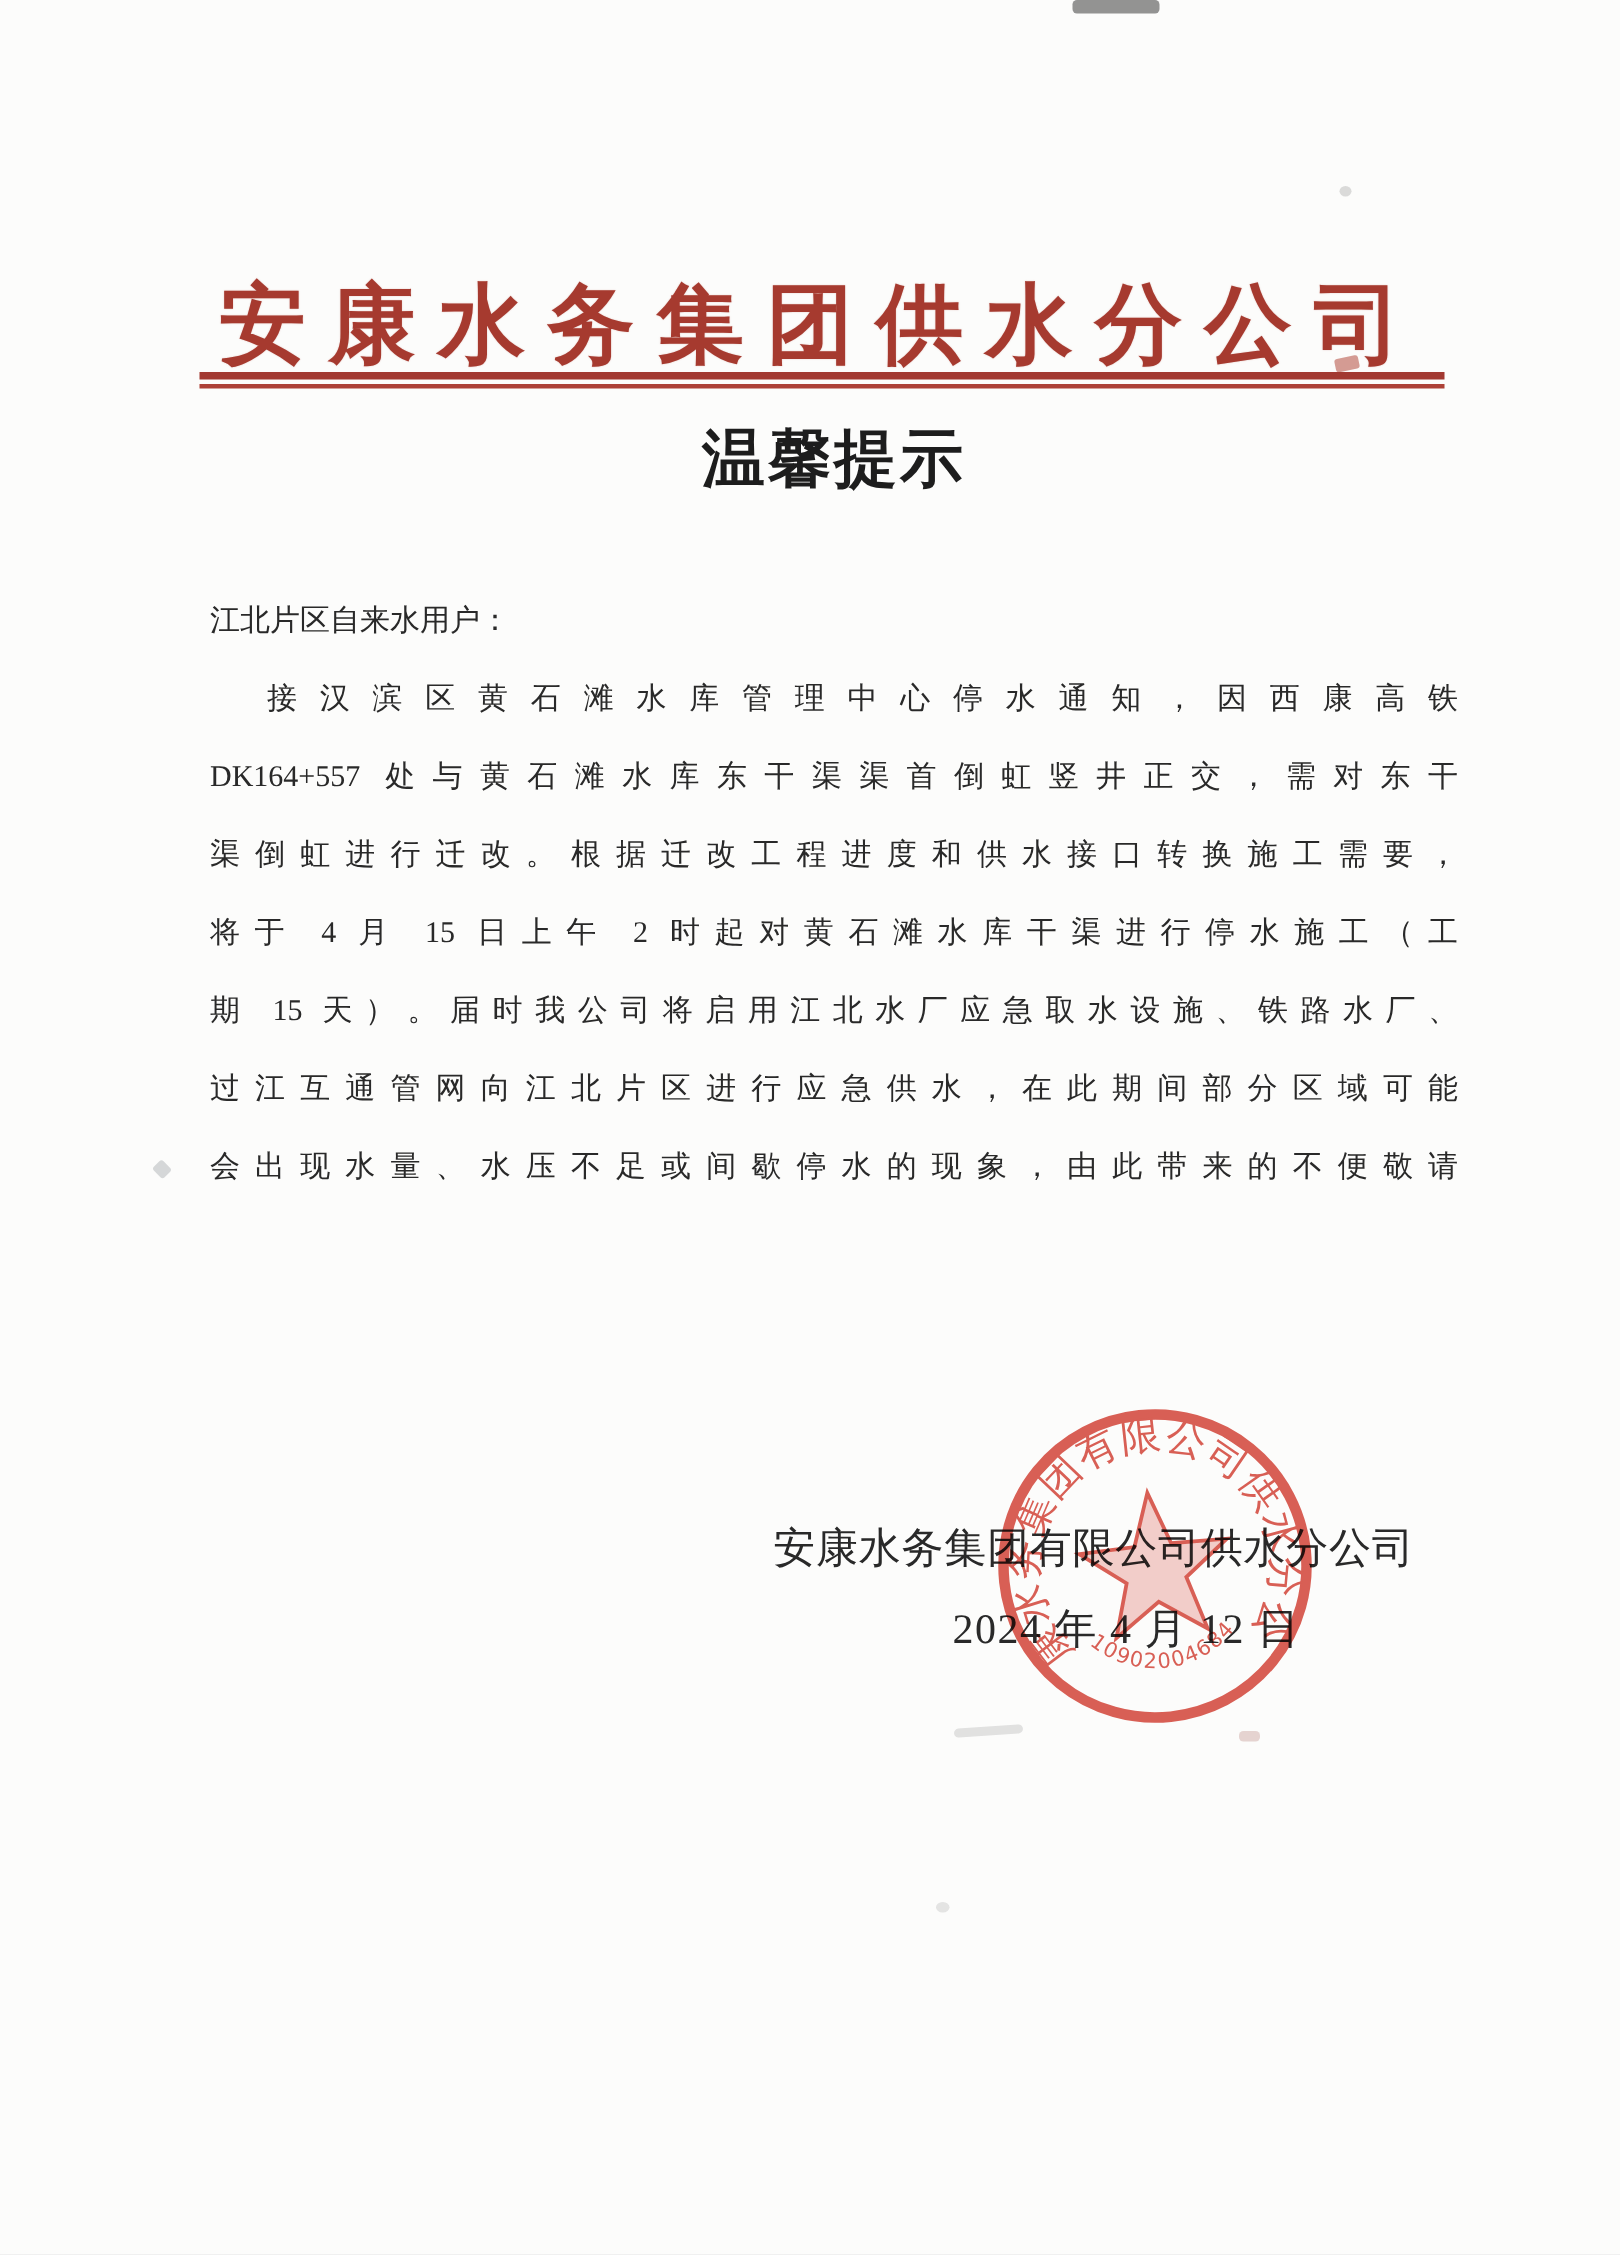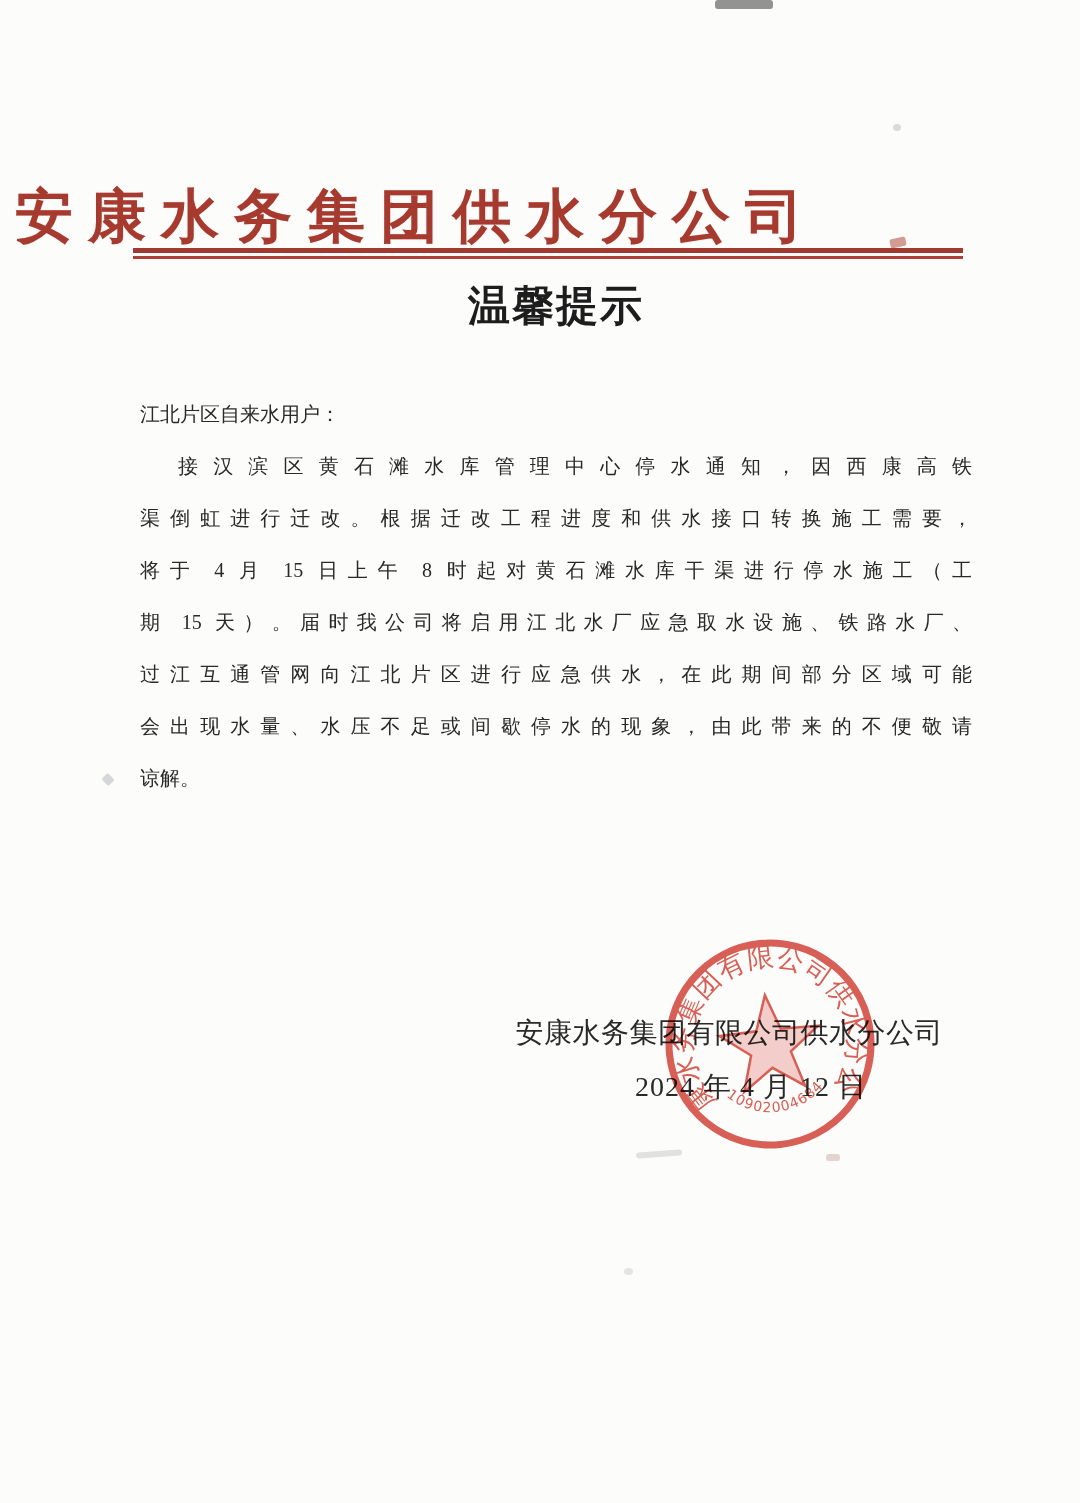--- a/index.html
+++ b/index.html
@@ -8,20 +8,21 @@
     width:1080px;height:1503px;
     margin:0 auto;
     background:#fcfcfb;
     overflow:hidden;
     font-family:"Liberation Serif","DejaVu Serif",serif;
     color:#262626;
   }
   
   .letterhead{
     position:absolute;top:178px;left:0;width:1080px;
+    text-align:center;
     font-size:58px;font-weight:bold;
     letter-spacing:15px;padding-left:15px;box-sizing:border-box;
     color:#a63a2f;
     text-shadow:0 0 1px rgba(166,58,47,.35);
     white-space:nowrap;
   }
   .head-rule{
     position:absolute;top:248px;left:133px;width:830px;
     height:3px;background:#fcfcfb;
     border-top:5px solid #a23931;
@@ -87,26 +88,26 @@
 
   <div class="letterhead">安康水务集团供水分公司</div>
 
   <div class="head-rule"></div>
 
   <div class="doc-title">温馨提示</div>
 
   <div class="body-block">
     <div class="line">江北片区自来水用户：</div>
     <div class="line just indent">接汉滨区黄石滩水库管理中心停水通知，因西康高铁</div>
+    <div class="line just">DK164+557 处与黄石滩水库东干渠渠首倒虹竖井正交，需对东干</div>
     <div class="line just">渠倒虹进行迁改。根据迁改工程进度和供水接口转换施工需要，</div>
-    <div class="line just">将于 4 月 15 日上午 8 时起对黄石滩水库干渠进行停水施工（工</div>
+    <div class="line just">将于 4 月 15 日上午 2 时起对黄石滩水库干渠进行停水施工（工</div>
     <div class="line just">期 15 天）。届时我公司将启用江北水厂应急取水设施、铁路水厂、</div>
     <div class="line just">过江互通管网向江北片区进行应急供水，在此期间部分区域可能</div>
     <div class="line just">会出现水量、水压不足或间歇停水的现象，由此带来的不便敬请</div>
-    <div class="line">谅解。</div>
   </div>
 
   <div class="signature">安康水务集团有限公司供水分公司</div>
 
   <div class="date">2024 年 4 月 12 日</div>
 
   <svg class="seal" viewBox="-120 -120 240 240" xmlns="http://www.w3.org/2000/svg">
     <g transform="rotate(-6)">
       <circle r="101" fill="none" stroke="#d6483c" stroke-width="7"></circle>
       <path id="sealArcTop" d="M -63,46 A 78,78 0 1 1 63,46" fill="none"></path>

